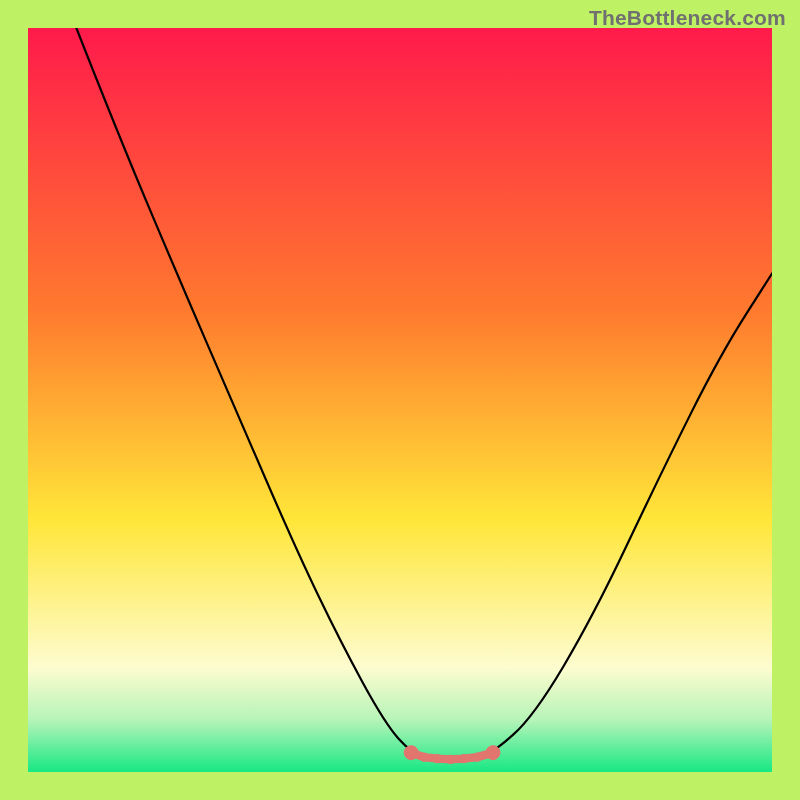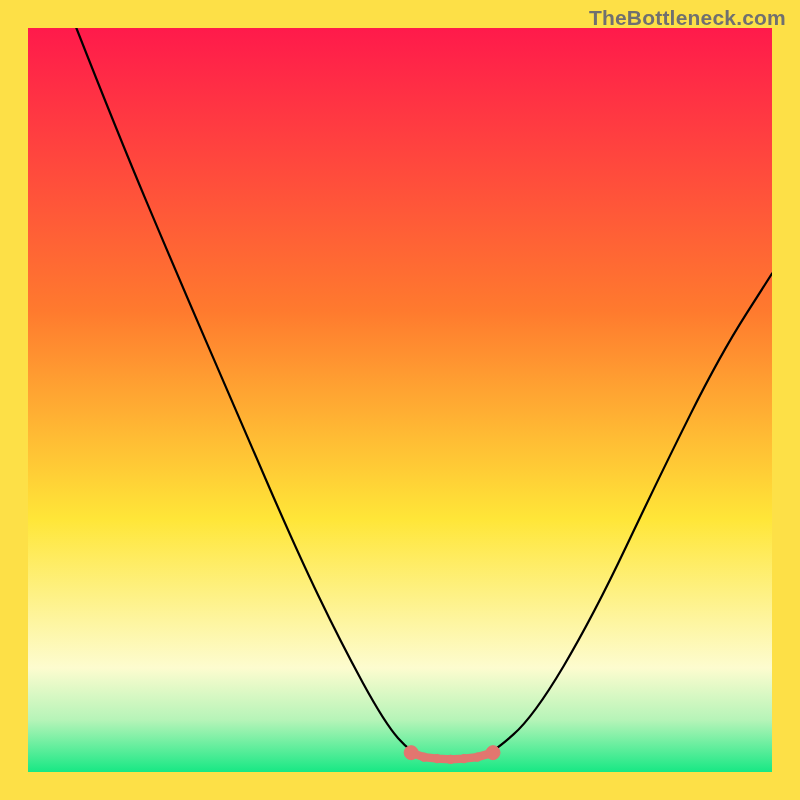--- a/index.html
+++ b/index.html
@@ -8,21 +8,21 @@
     width: 800px;
     height: 800px;
     background: #000;
     overflow: hidden;
     font-family: Arial, Helvetica, sans-serif;
   }
   .stage {
     position: relative;
     width: 800px;
     height: 800px;
-    background: #fde047;
+    background: #bef264;
   }
   .plot-area {
     position: absolute;
     left: 28px;
     top: 28px;
     width: 744px;
     height: 744px;
     overflow: hidden;
   }
   .plot-svg {

